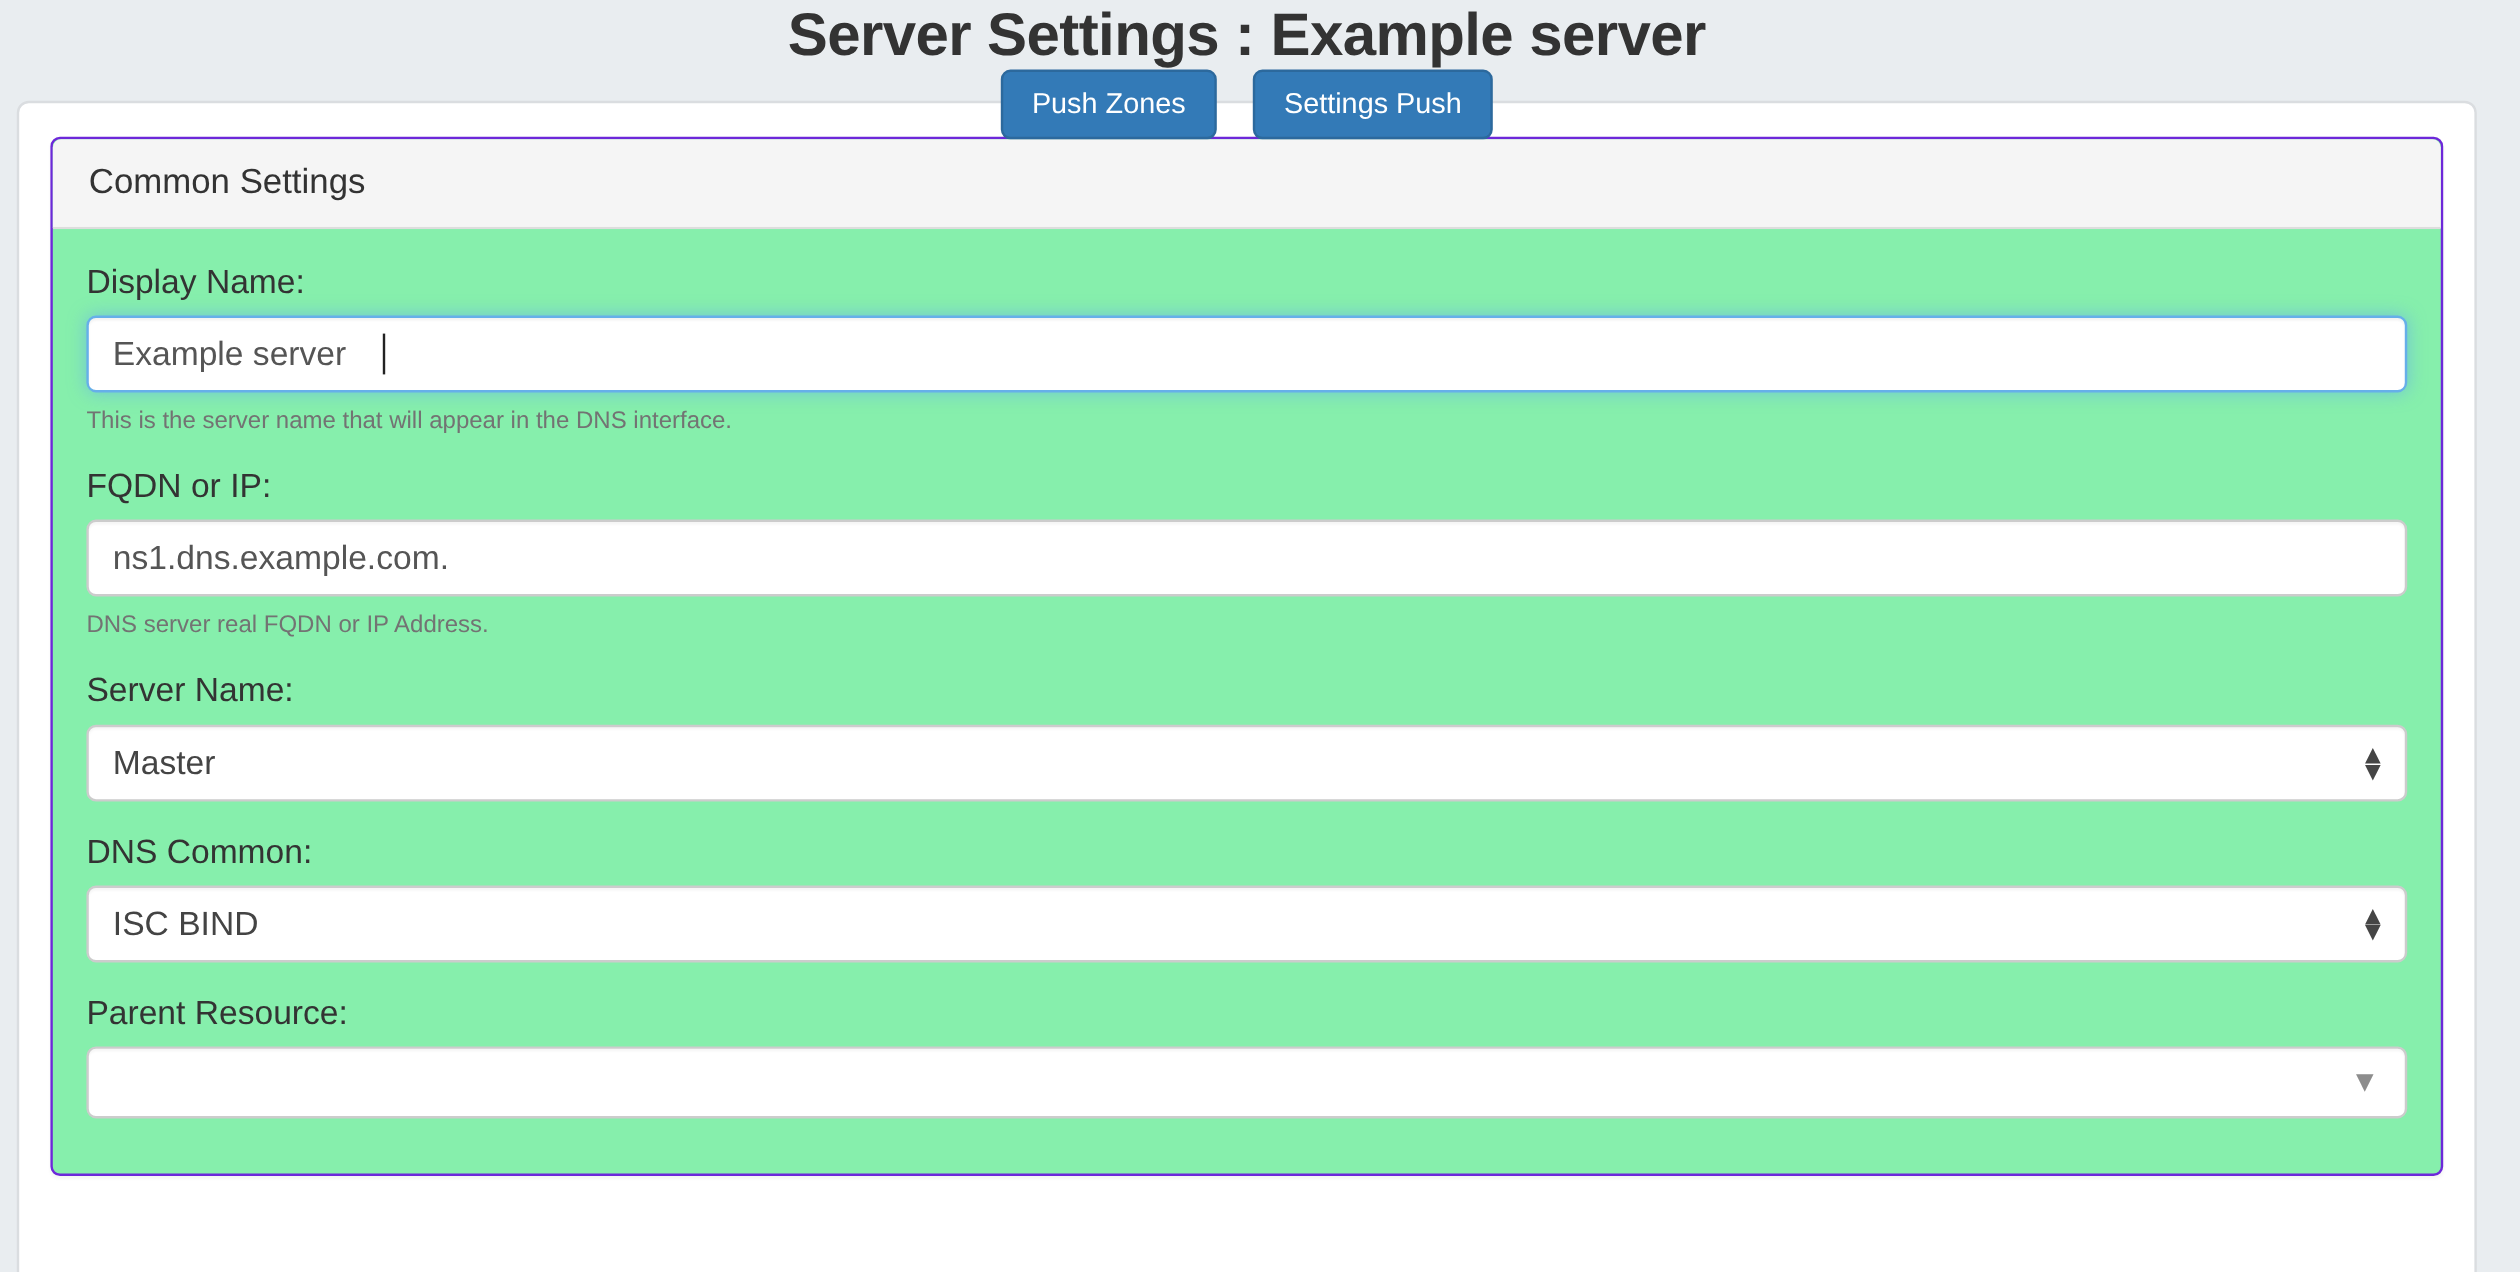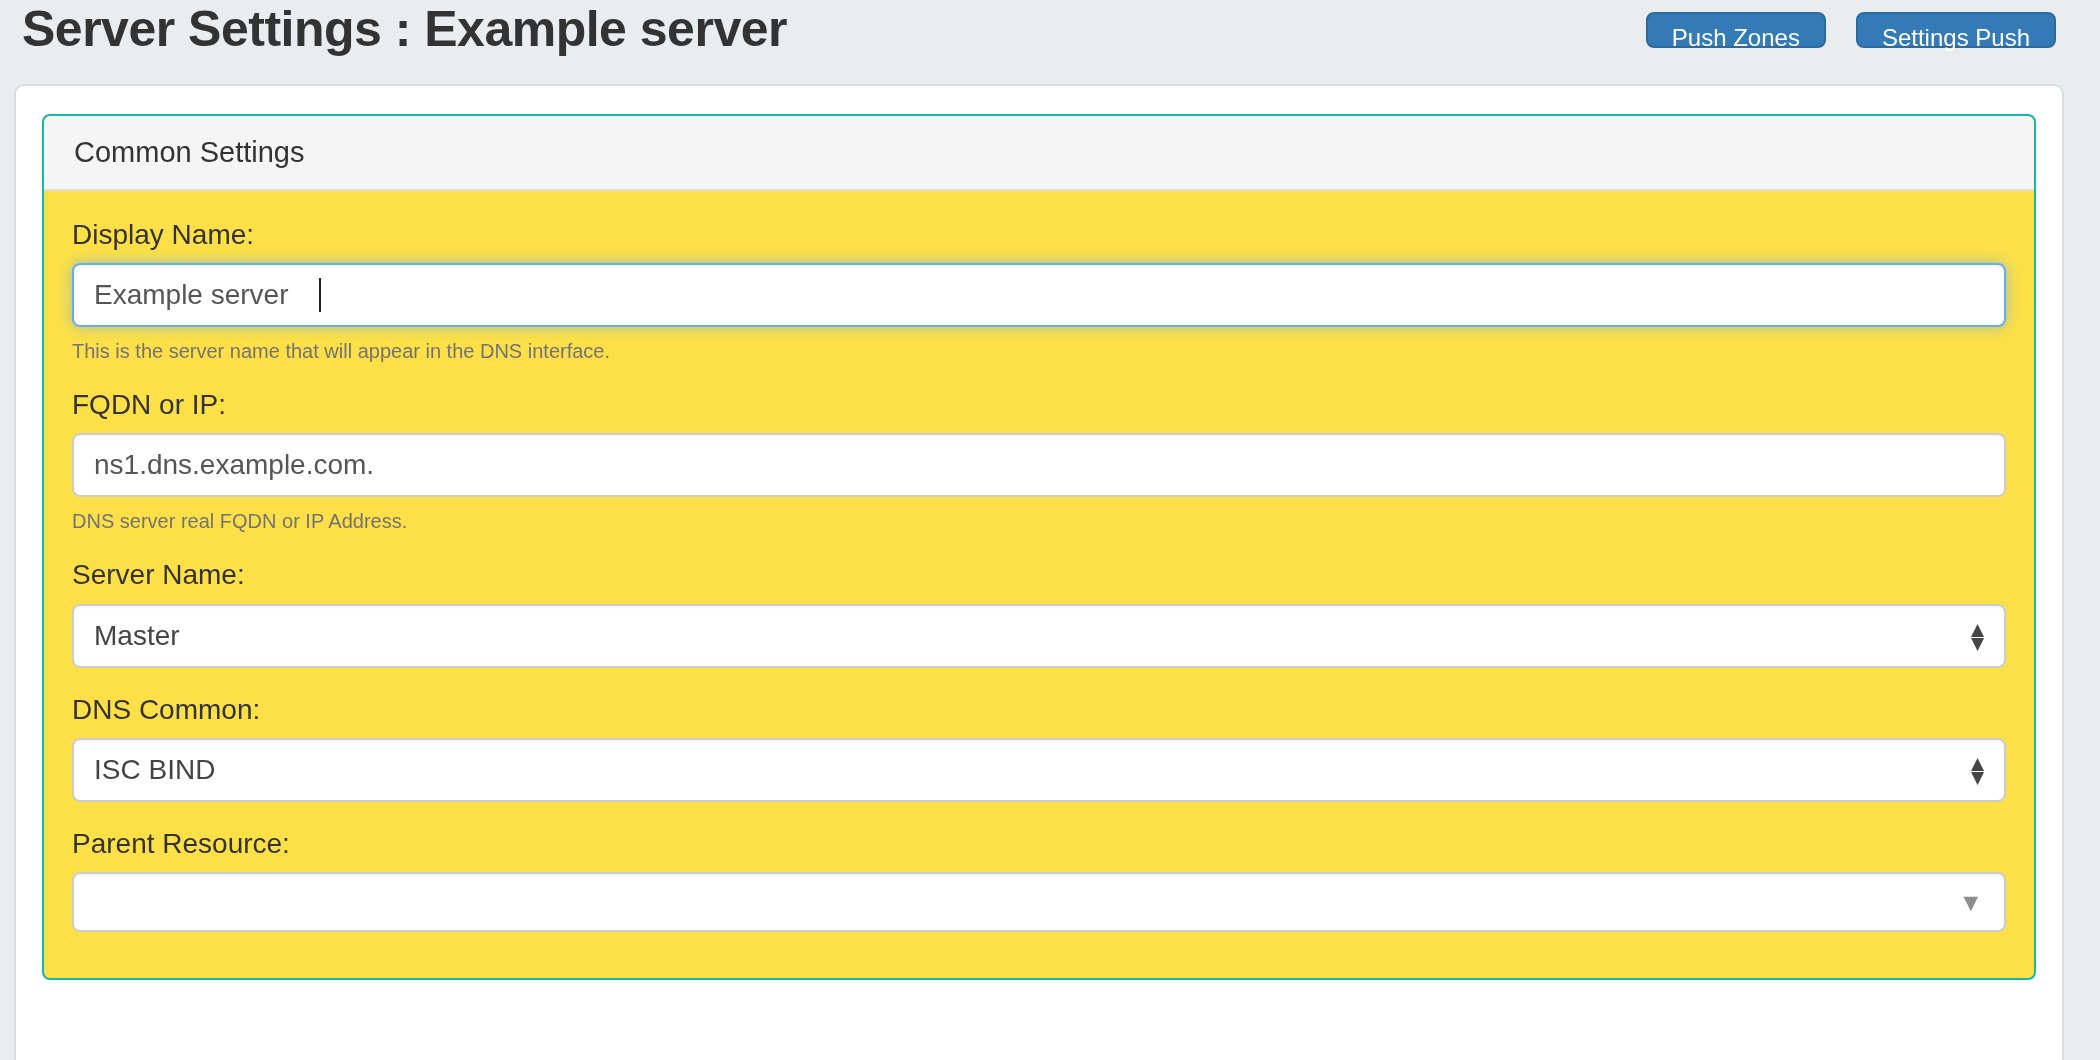--- a/index.html
+++ b/index.html
@@ -9,62 +9,62 @@
     height: 1060px;
     overflow: hidden;
     background: #e9edf0;
     font-family: "Liberation Sans", "DejaVu Sans", sans-serif;
   }
 
   
   .topbar {
     height: 84px;
     display: flex;
-    align-items: flex-start;
+    align-items: center;
     justify-content: space-between;
     padding: 0 44px 0 22px;
+    flex-direction: column;
   }
   .page-title {
     margin: 0;
     font-size: 50px;
     font-weight: 700;
     color: #333;
     letter-spacing: -0.5px;
   }
   .topbar-actions { display: flex; gap: 30px; }
   .btn-primary {
-    height: 36px;
+    height: 58px;
     padding: 0 24px;
     background: #337ab7;
     border: 2px solid #2c699d;
     border-radius: 8px;
     color: #fff;
     font-size: 24px;
     font-family: inherit;
     line-height: 48px;
     cursor: pointer;
-    margin-top: 12px;
   }
 
   
   .content-container {
     width: 2050px;
     height: 1100px;
     margin-left: 14px;
     background: #fff;
     border: 2px solid #dadde0;
     border-radius: 10px;
     padding: 28px 26px;
   }
 
   
   .panel {
-    border: 2px solid #14b8a6;
+    border: 2px solid #6d28d9;
     border-radius: 8px;
-    background: #fde047;
+    background: #86efac;
     box-shadow: 0 2px 3px rgba(0,0,0,0.04);
   }
   .panel-heading {
     background: #f5f5f5;
     border-bottom: 2px solid #ddd;
     border-radius: 7px 7px 0 0;
     padding: 20px 30px;
     font-size: 29px;
     color: #333;
   }

